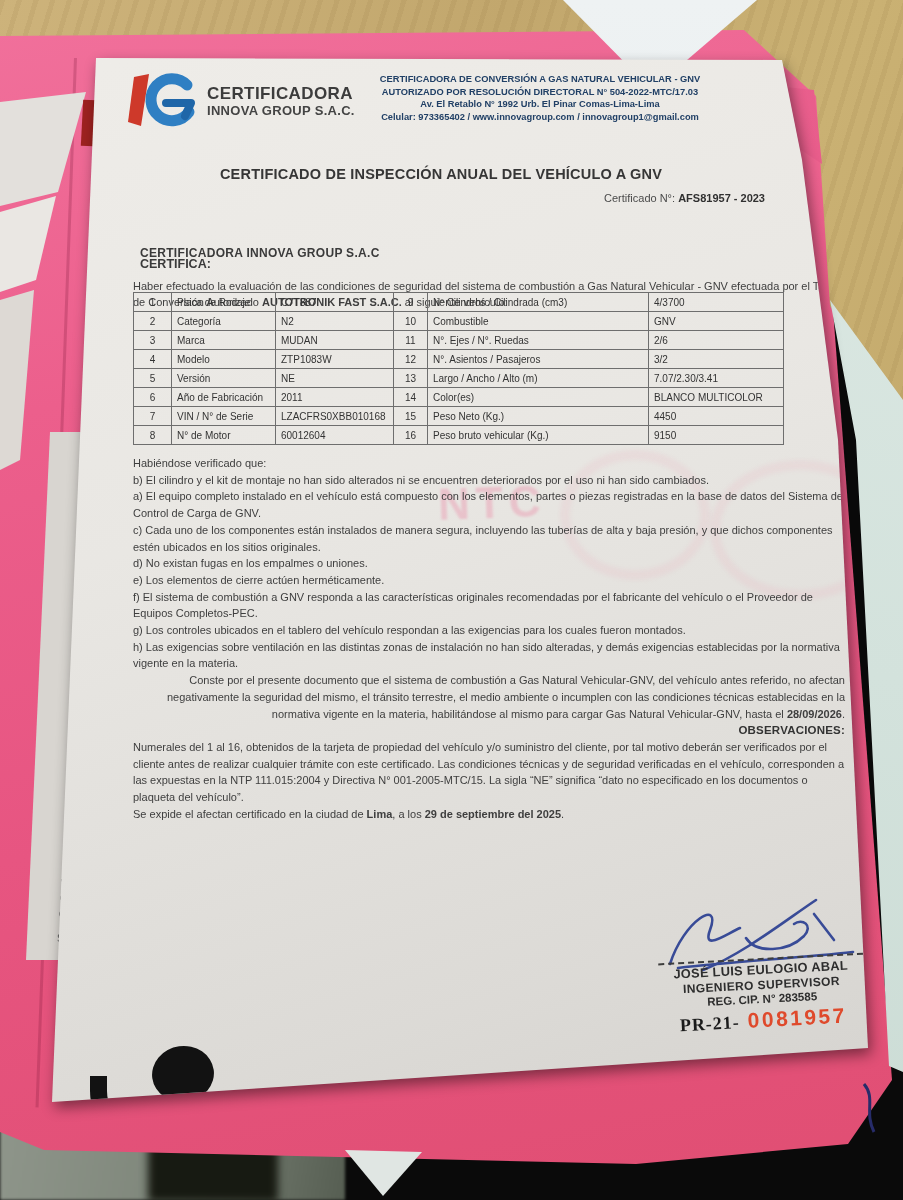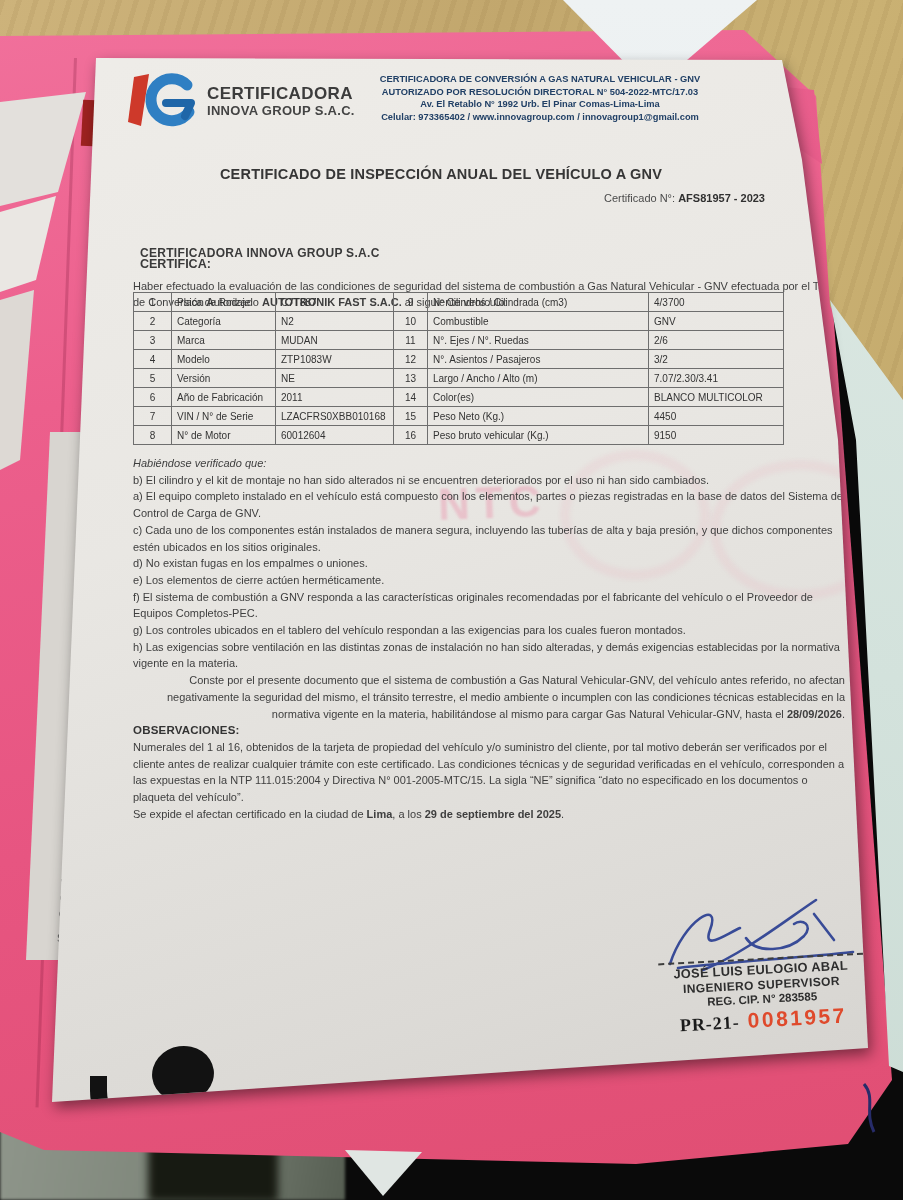--- a/index.html
+++ b/index.html
@@ -73,24 +73,24 @@
 
   
   .vtable{left:133px;top:292px;border-collapse:collapse;table-layout:fixed;width:650px;}
   .vtable td{border:1px solid #6e6e6e;font-size:10px;color:#333;height:18px;
              padding:0 5px;overflow:hidden;white-space:nowrap;}
   .vtable td.num{text-align:center;padding:0 2px;}
 
   
   .bodytext{left:133px;top:455px;width:712px;font-size:11px;line-height:16.7px;color:#3e3e3e;}
   .bodytext p{margin:0;}
-  .vhead{margin:0 0 5px 0;font-style:italic;}
+  .vhead{margin:0 0 5px 0;}
   .vitem{margin:0 0 1px 2px;}
   .conste{margin-top:9px;text-align:right;}
-  .obshead{margin:11px 0 8px 0;font-size:11.5px;font-weight:bold;color:#333;letter-spacing:.2px;}
+  .obshead{margin:11px 0 8px 0;font-size:11.5px;font-weight:bold;color:#333;letter-spacing:.2px;text-align:right;}
   .issue{margin-top:13px;}
 
   
   .sig-svg{left:648px;top:892px;width:230px;height:90px;}
   .sigblock{left:652px;top:958px;width:220px;text-align:center;transform:rotate(-3deg);color:#2e2e2e;}
   .sig-dash{border-top:2px dashed #3d3d3d;width:205px;margin:0 auto 2px auto;}
   .sig-name{font-size:12.8px;font-weight:bold;letter-spacing:.3px;}
   .sig-role{font-size:12px;font-weight:bold;letter-spacing:.4px;margin-top:1px;}
   .sig-reg{font-size:11.5px;font-weight:bold;margin-top:1px;}
   .stampline{margin-top:3px;display:flex;justify-content:center;align-items:baseline;gap:8px;}

